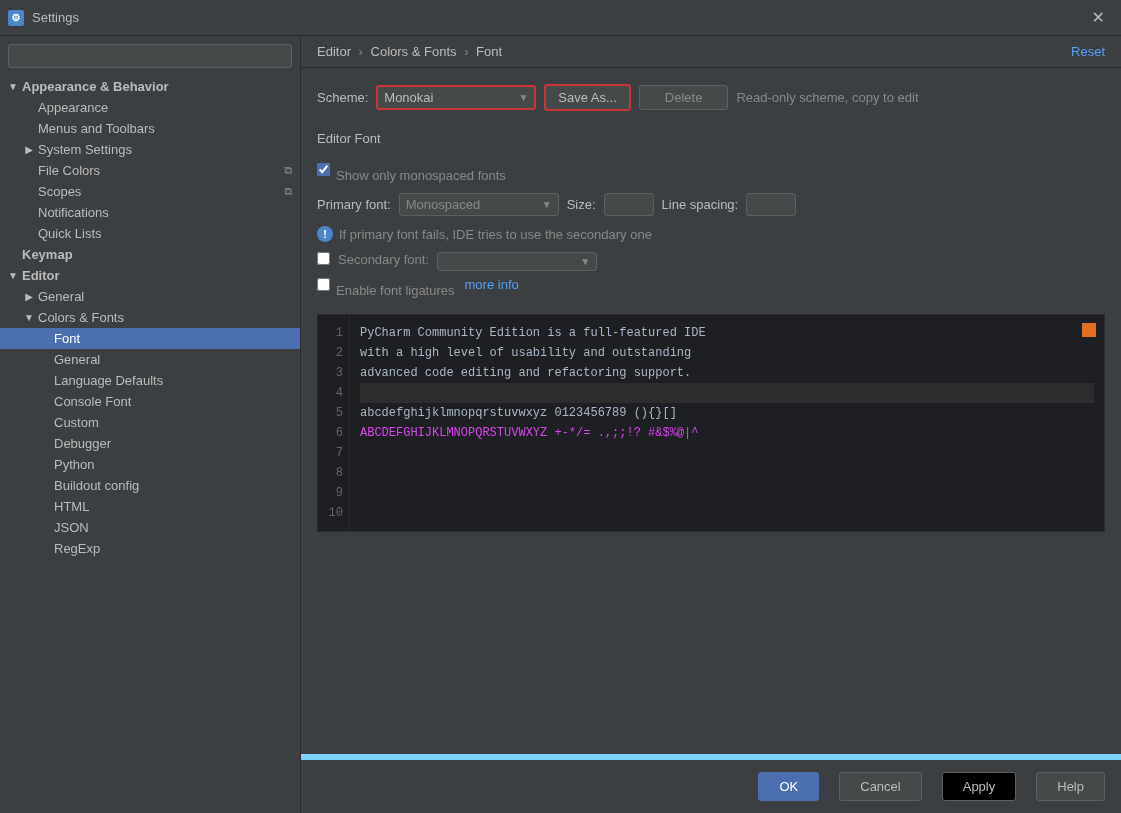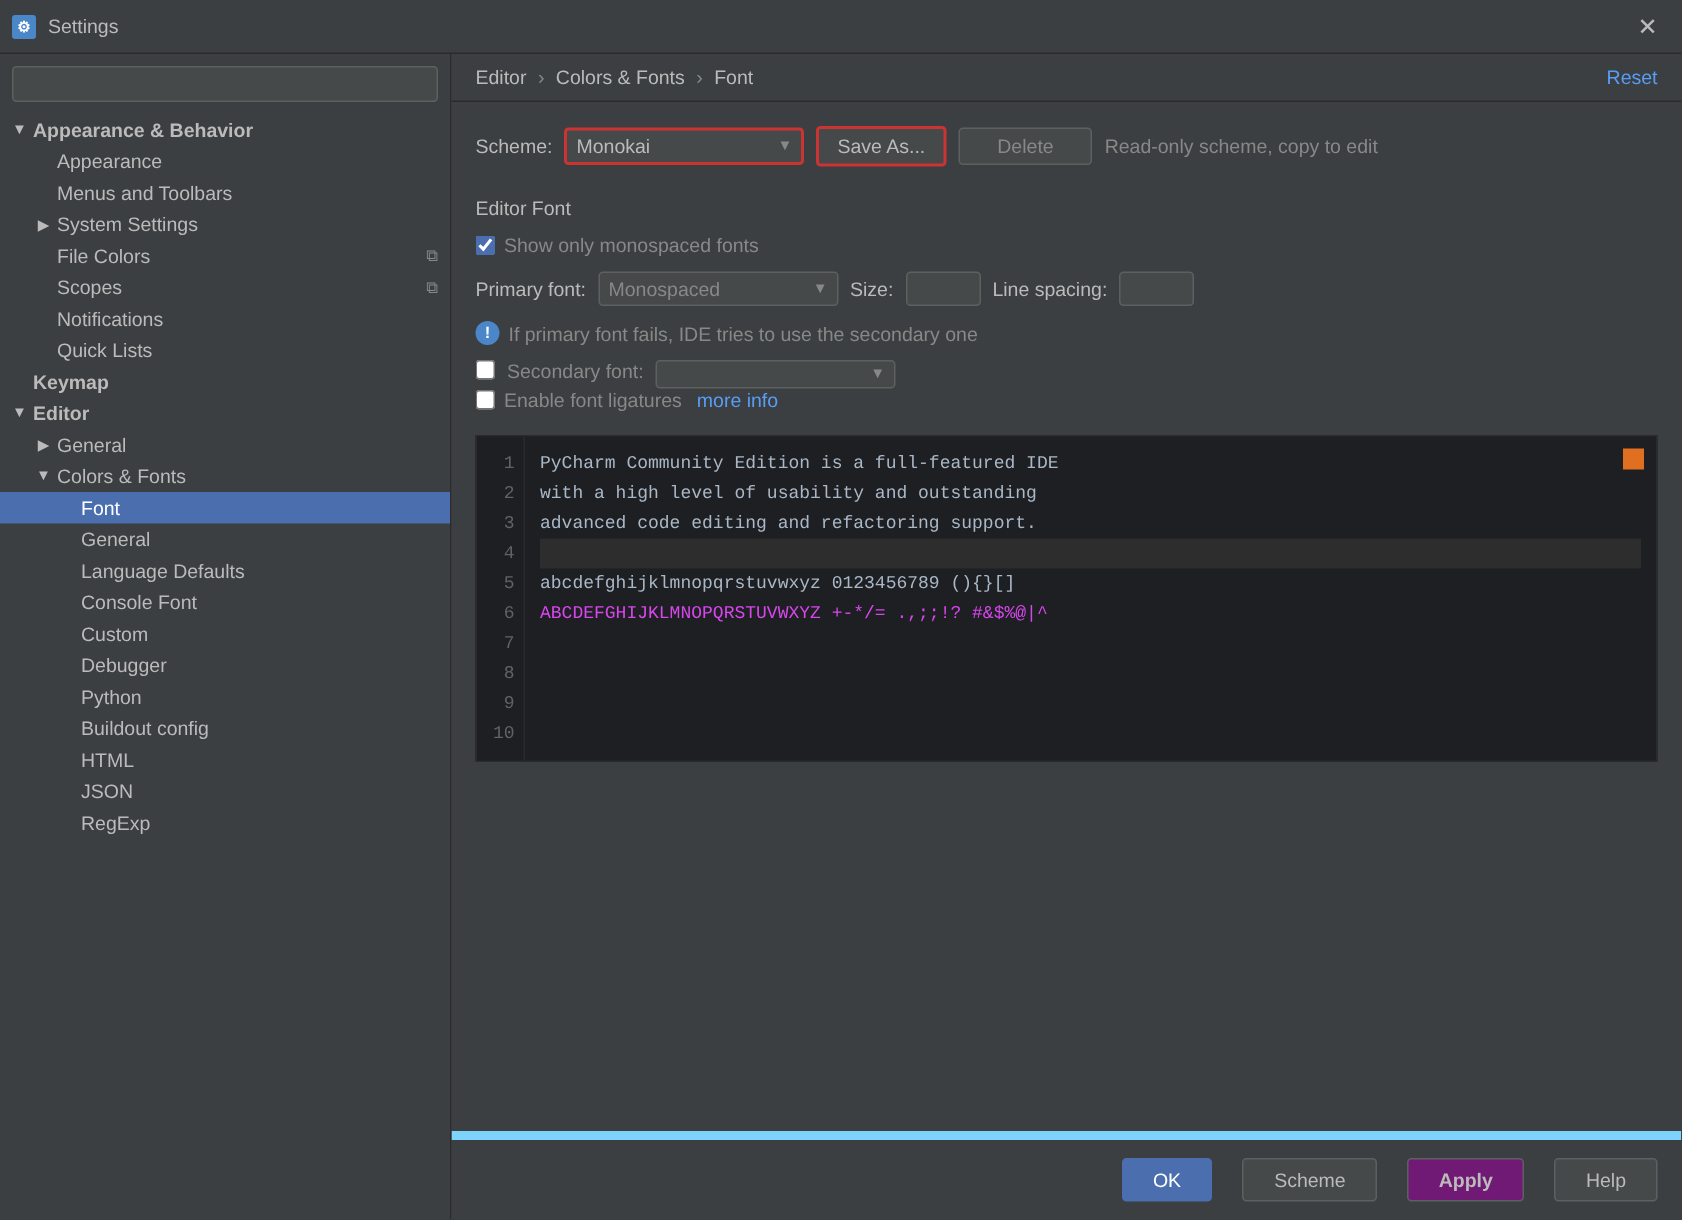--- a/index.html
+++ b/index.html
@@ -219,20 +219,21 @@
       margin-bottom: 10px;
     }
     .checkbox-input {
       width: 13px;
       height: 13px;
       accent-color: #4b6eaf;
     }
     .checkbox-label {
       color: #888;
       font-size: 13px;
+      margin-top: 12px;
     }
 
     .font-row {
       display: flex;
       align-items: center;
       gap: 8px;
       margin-bottom: 10px;
       flex-wrap: wrap;
     }
     .font-field-label {
@@ -382,23 +383,22 @@
       border: 1px solid #5e6060;
       background: #45494a;
       color: #bbbbbb;
     }
     .btn-ok {
       background: #4b6eaf;
       border-color: #4b6eaf;
       color: white;
     }
     .btn-apply {
-      background: #701a75;
-      color: #bbbbbb;
-      font-weight: bold;
+      background: #000000;
+      color: #bbbbbb;
     }
   </style>
 </head>
 <body>
 
 <div class="title-bar">
   <div class="title-bar-icon">⚙</div>
   <span class="title-bar-title">Settings</span>
   <span class="title-bar-close">✕</span>
 </div>
@@ -607,19 +607,19 @@
               <div class="code-line" style="color: rgb(169, 183, 198);"></div>
             </div>
           <div class="orange-square"></div>
         </div>
       </div>
 
     </div>
 
     <div class="bottom-bar">
       <button class="btn btn-ok">OK</button>
-      <button class="btn">Scheme</button>
+      <button class="btn">Cancel</button>
       <button class="btn btn-apply">Apply</button>
       <button class="btn">Help</button>
     </div>
 
   </div>
 </div>
 
 </body></html>

